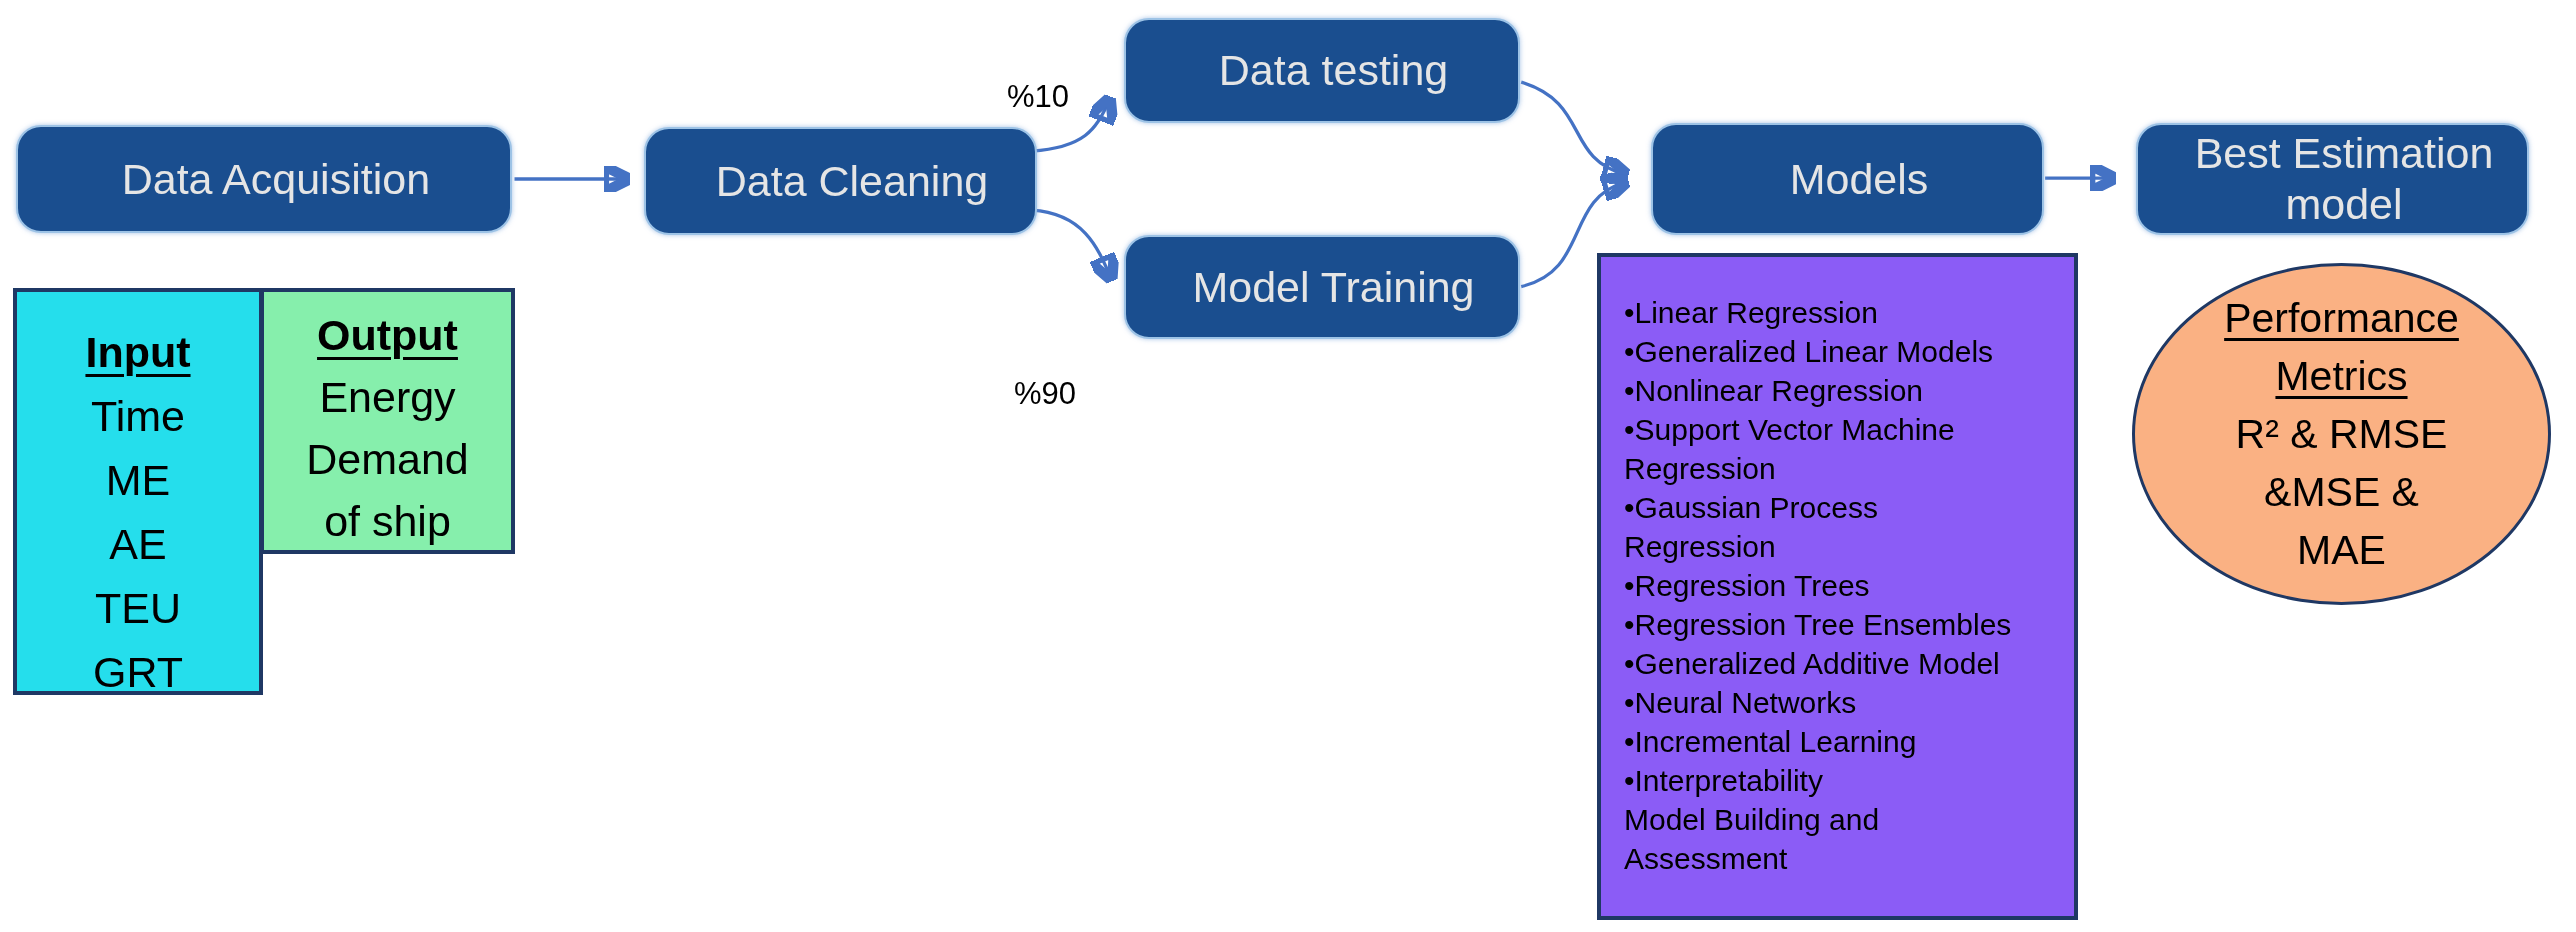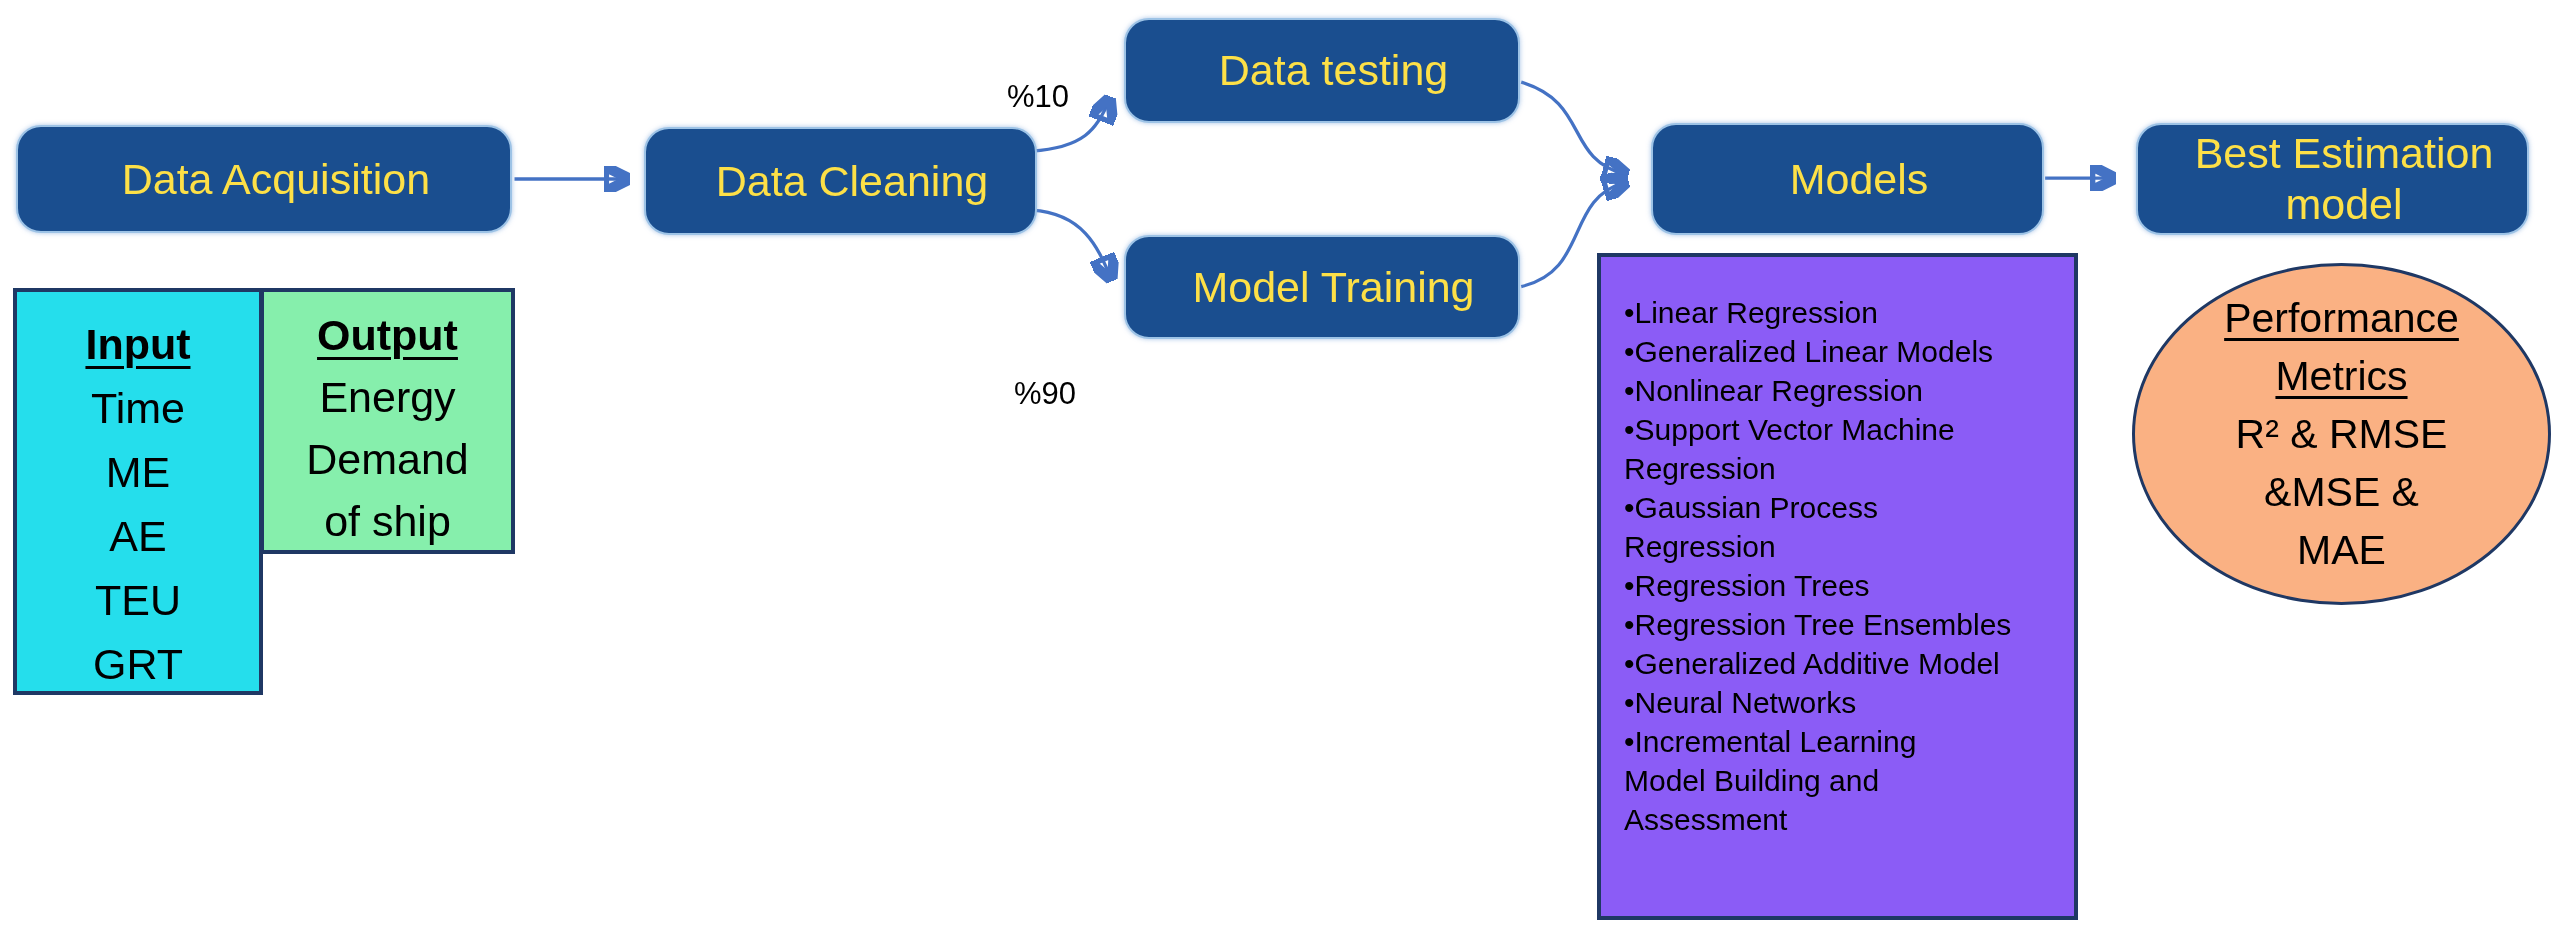--- a/index.html
+++ b/index.html
@@ -20,21 +20,21 @@
   }
   #edges path, #edges line { fill: none; stroke: #4472C4; stroke-width: 4; }
   
   .node {
     position: absolute;
     z-index: 2;
     background: #1A4E8F;
     border: 2.5px solid #9DC3E6;
     box-shadow: 0 0 5px rgba(130, 170, 220, 0.7);
     border-radius: 25px;
-    color: #fde047;
+    color: #e5e5e5;
     font-size: 43px;
     line-height: 51px;
     display: flex;
     flex-direction: column;
     align-items: center;
     justify-content: center;
     text-align: center;
     box-sizing: border-box;
     padding-left: 23px;
   }
@@ -44,21 +44,21 @@
     z-index: 2;
     border: 4.1px solid #1F3864;
     box-sizing: border-box;
     color: #000000;
     text-align: center;
   }
   #input-box {
     left: 13px; top: 288px; width: 250px; height: 407px;
     background: #25DEEC;
     font-size: 43px; line-height: 64px;
-    padding-top: 20px;
+    padding-top: 28px;
     z-index: 3;
   }
   #output-box {
     left: 260px; top: 288px; width: 255px; height: 266px;
     background: #86efac;
     font-size: 43px; line-height: 62px;
     padding-top: 11.5px;
     z-index: 2;
   }
   .panel-title {
@@ -165,20 +165,21 @@
     <div class="mitem"><span>•</span><span>Linear Regression</span></div>
     <div class="mitem"><span>•</span><span>Generalized Linear Models</span></div>
     <div class="mitem"><span>•</span><span>Nonlinear Regression</span></div>
     <div class="mitem"><span>•</span><span>Support Vector Machine Regression</span></div>
     <div class="mitem"><span>•</span><span>Gaussian Process Regression</span></div>
     <div class="mitem"><span>•</span><span>Regression Trees</span></div>
     <div class="mitem"><span>•</span><span>Regression Tree Ensembles</span></div>
     <div class="mitem"><span>•</span><span>Generalized Additive Model</span></div>
     <div class="mitem"><span>•</span><span>Neural Networks</span></div>
     <div class="mitem"><span>•</span><span>Incremental Learning</span></div>
+    <div class="mitem"><span>•</span><span>Interpretability</span></div>
     <div class="mitem">Model Building and Assessment</div>
   </div>
 
   <div class="panel" id="metrics-ellipse">
     <div class="metric-title">Performance</div>
     <div class="metric-title">Metrics</div>
     <div>R² &amp; RMSE</div>
     <div>&amp;MSE &amp;</div>
     <div>MAE</div>
   </div>

